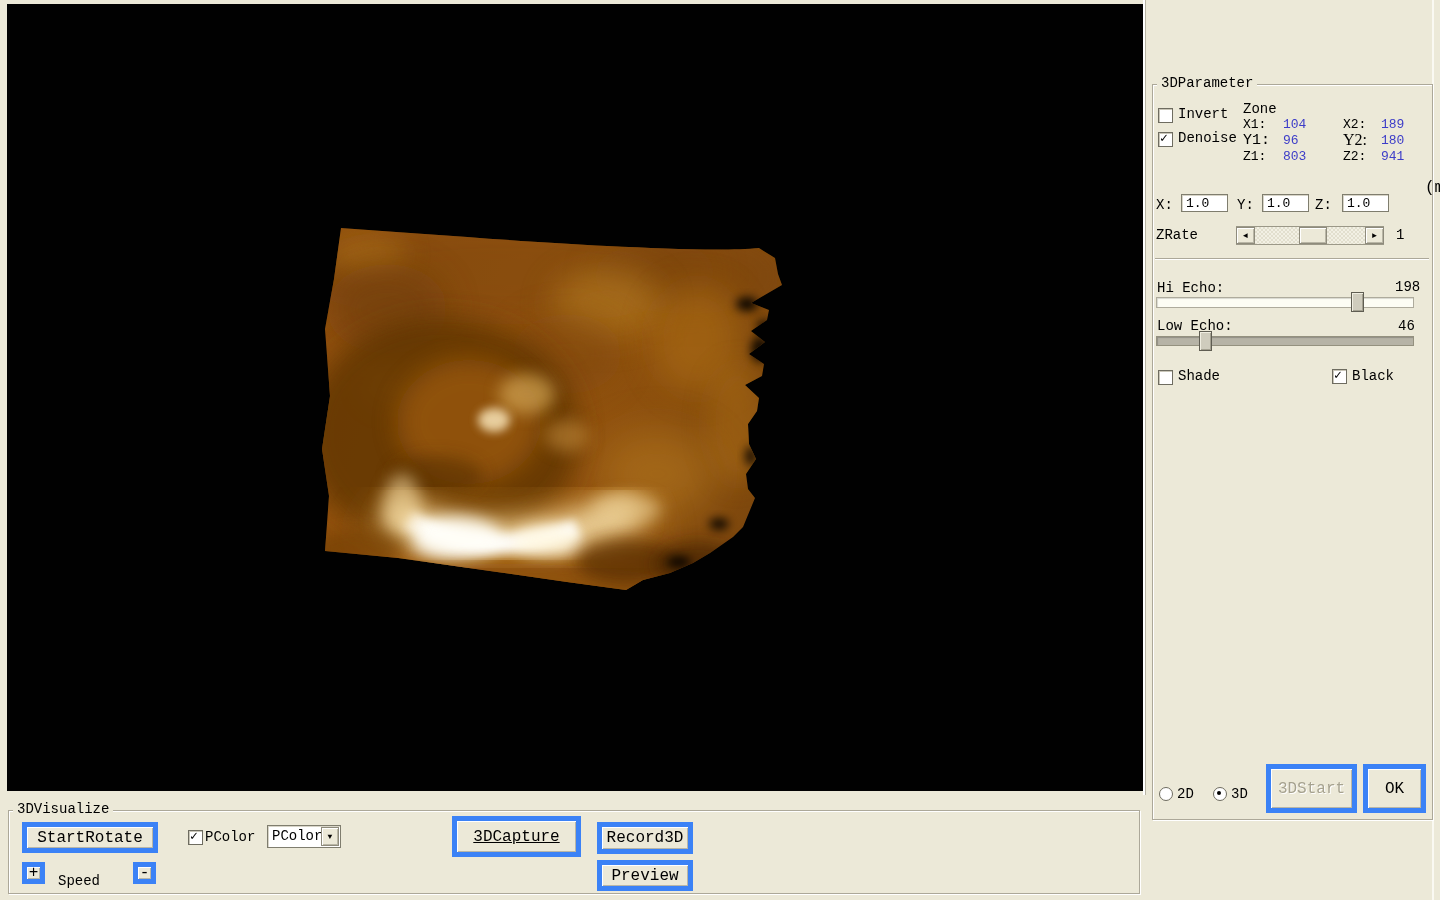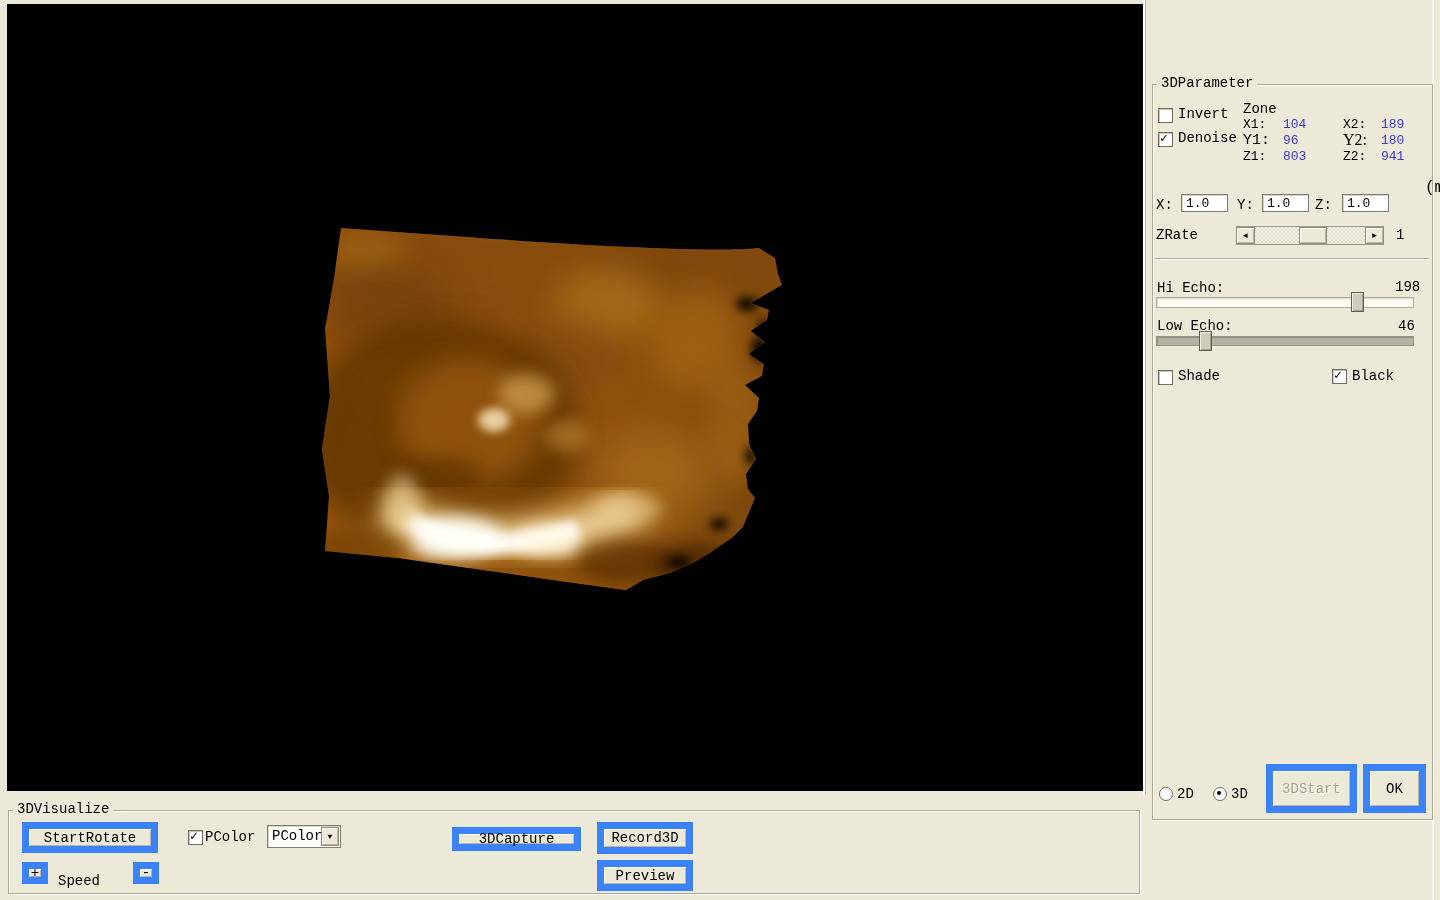--- a/index.html
+++ b/index.html
@@ -13,24 +13,24 @@
   .abs{position:absolute;}
   
   .canvas3d{left:7px;top:4px;width:1136px;height:787px;background:#010101;}
   .canvas-edge{left:1143px;top:0px;width:5px;height:795px;
     background:linear-gradient(90deg,#FFFFFF 0 2px,#B8B5A5 2px 3px,#ECE9D8 3px);}
   .win-right-edge{left:1432px;top:0;width:2px;height:900px;background:#FAF9F2;}
   
   .groupbox{position:absolute;border:1px solid #ACA899;box-shadow:1px 1px 0 #FFFFFF, inset 1px 1px 0 #FFFFFF;}
   .gb-label{position:absolute;top:-9px;left:4px;background:#ECE9D8;padding:0 4px;font-size:14px;line-height:15px;white-space:nowrap;}
   
-  .btn{position:absolute;background:#ECE9D8;border:7px solid #3b82f6;
+  .btn{position:absolute;background:#ECE9D8;border:5px solid #3b82f6;
     box-shadow:inset 1px 1px 0 #FFFFFF, inset -1px -1px 0 #B9B6A6;
     display:flex;align-items:center;justify-content:center;
-    font-family:inherit;font-size:14px;color:#000;cursor:default;white-space:nowrap;}
+    font-family:inherit;font-size:16px;color:#000;cursor:default;white-space:nowrap;}
   .btn.disabled{color:#A6A28F;text-shadow:1px 1px 0 #FFFFFF;}
   .checkbox{position:absolute;width:13px;height:13px;background:#FFFFFF;
     border:1px solid #6E6C60;box-shadow:inset 1px 1px 0 #C9C6B8;}
   .checkbox.checked::after{content:"✓";position:absolute;left:1px;top:-3px;font-size:13px;font-weight:bold;color:#000;}
   .radio{position:absolute;width:12px;height:12px;border-radius:50%;background:#FFFFFF;border:1px solid #6E6C60;}
   .radio.selected::after{content:"";position:absolute;left:3px;top:3px;width:4px;height:4px;border-radius:50%;background:#000;}
   .lbl{position:absolute;white-space:nowrap;line-height:14px;}
   .num{color:#3C3CC8;text-align:center;}
   .tfield{position:absolute;background:#FFFFFF;border:1px solid #7F7D6E;
     box-shadow:inset 1px 1px 0 #D8D5C8;font-family:inherit;font-size:13px;
@@ -220,16 +220,16 @@
   <span class="lbl" style="left:49px;top:63px;">Speed</span>
   <button class="btn" style="left:124px;top:51px;width:23px;height:22px;">-</button>
 
   <span class="checkbox checked" style="left:179px;top:19px;"></span>
   <span class="lbl" style="left:196px;top:19px;">PColor</span>
   <div class="combo" style="left:258px;top:14px;width:72px;height:21px;">
     <span class="combo-text">PColor</span>
     <span class="combo-btn">▼</span>
   </div>
 
-  <button class="btn" style="left:443px;top:16px;width:129px;height:24px;">3DCapture</button>
+  <button class="btn" style="left:443px;top:5px;width:129px;height:41px;text-decoration:underline;">3DCapture</button>
   <button class="btn" style="left:588px;top:11px;width:96px;height:32px;">Record3D</button>
   <button class="btn" style="left:588px;top:49px;width:96px;height:31px;">Preview</button>
 </div>
 
 </body></html>

